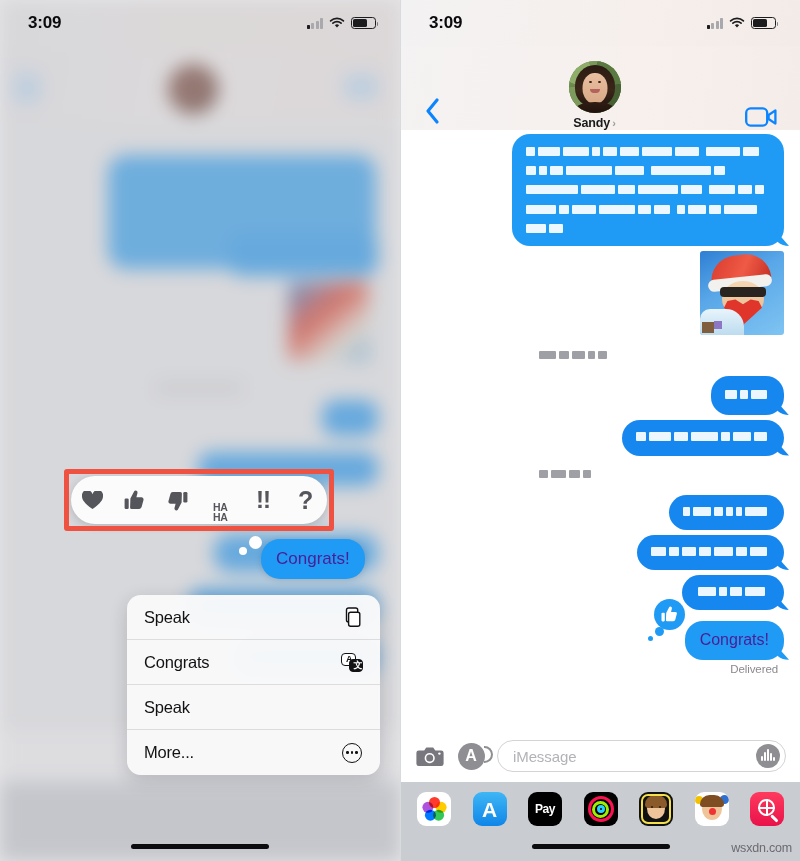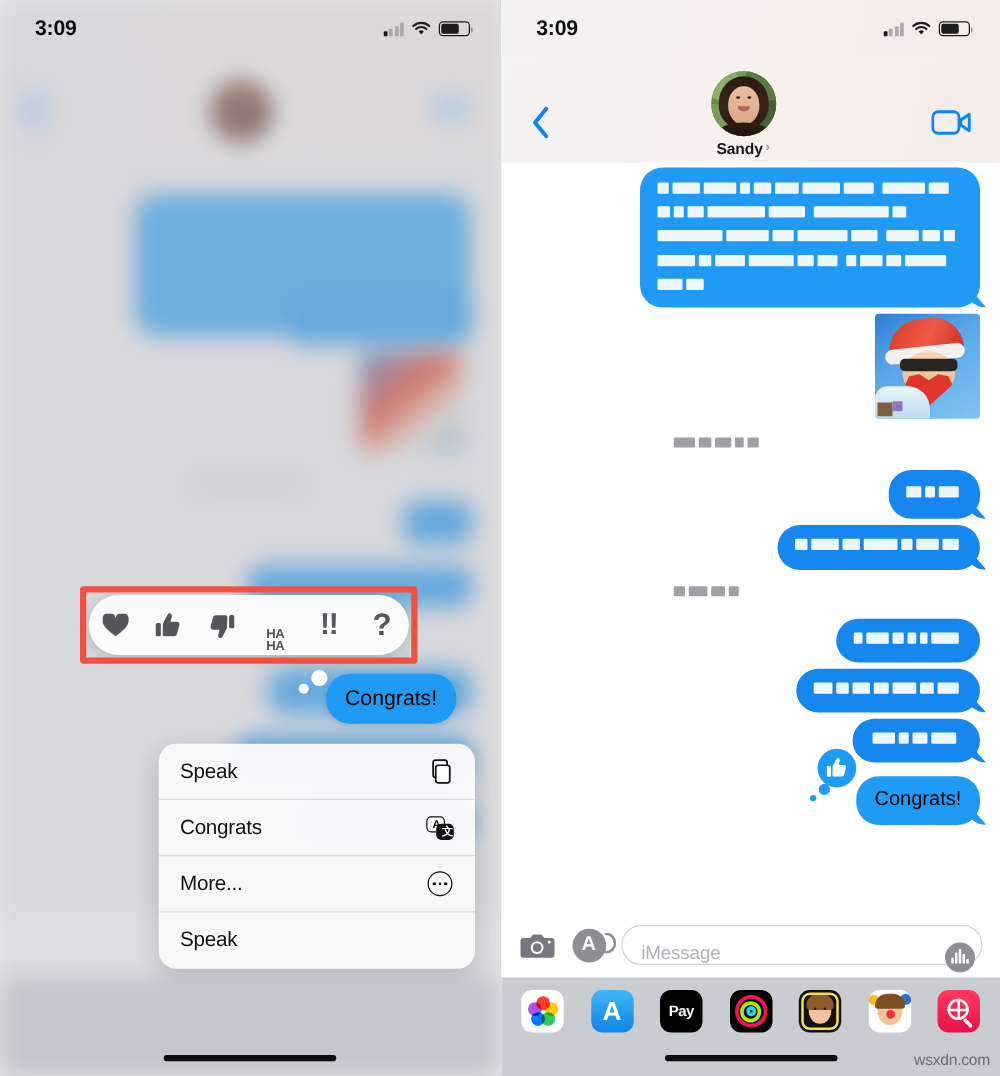--- a/index.html
+++ b/index.html
@@ -52,21 +52,21 @@
   .wifi svg { display:block; }
 
   .batt { width:25px; height:12px; border:1.3px solid #1c1c1e; border-radius:3.4px; position:relative; padding:1.3px; }
   .batt::after{ content:""; position:absolute; right:-3.4px; top:3.6px; width:1.8px; height:4.2px; background:#1c1c1e; border-radius:0 1.4px 1.4px 0; opacity:.5; }
   .batt > span { display:block; height:100%; width:68%; background:#1c1c1e; border-radius:1.6px; }
 
   
   .convo-header {
     position:relative; z-index:30;
     height:84px;
-    display:flex; align-items:center;
+    display:flex; align-items:flex-end;
     padding:4px 22px 0 18px;
     justify-content:space-between;
   }
   .back-chev {
     width:26px; height:38px;
     display:flex; align-items:center; justify-content:center;
     margin-top:16px;
   }
   .back-chev svg { display:block; }
 
@@ -123,21 +123,21 @@
   .row { display:flex; margin-bottom:5px; }
   .row.out { justify-content:flex-end; }
   .row.in  { justify-content:flex-start; }
 
   .bubble {
     position:relative;
     max-width:268px;
     border-radius:18px;
     padding:8px 13px;
     font-size:15px; line-height:1.28;
-    color:#000000;
+    color:#4c1d95;
   }
   .bubble.blue { background:#1f9bf5; }
   .bubble.blue.dk { background:#1787f0; }
   .bubble.plain { background:#fff; color:#6d6d72; padding:2px 4px; }
 
   
   .bubble.out-tail::after{
     content:""; position:absolute; right:-5px; bottom:0;
     width:16px; height:18px;
     background:inherit;
@@ -218,22 +218,22 @@
   .appstore-ic .a-glyph {
     font-size:16px; color:#fff; font-weight:bold; line-height:1;
     font-family:"Liberation Sans", sans-serif;
   }
   .appstore-arc { position:absolute; right:-7px; top:5px; width:9px; height:17px;
     border:2px solid #8e8e93; border-left:none; border-radius:0 12px 12px 0; }
 
   .ib-field {
     flex:1 1 auto; height:32px;
     border:1px solid #d3d3d8; border-radius:17px;
-    display:flex; align-items:flex-start; justify-content:space-between;
-    padding:13px 5px 0 15px;
+    display:flex; align-items:center; justify-content:space-between;
+    padding:0 5px 0 15px;
   }
   .ib-placeholder { font-size:15px; color:#b2b2b8; letter-spacing:-0.1px; }
   .ib-audio {
     width:24px; height:24px; border-radius:50%; background:#8e8e93;
     display:flex; align-items:flex-end; justify-content:center; gap:1.4px;
     padding-bottom:7px;
   }
   .ib-audio i { display:block; width:1.8px; background:#fff; border-radius:1px; }
   .ib-audio i:nth-child(1){ height:5px; }
   .ib-audio i:nth-child(2){ height:9px; }
@@ -537,32 +537,32 @@
                 <span class="b1">
                   <em>A</em>
                 </span>
                 <span class="b2">
                   <em>文</em>
                 </span>
               </span>
           </span>
         </div>
         <div class="ctx-row">
+          <span>Speak</span>
+          <span class="ctx-ic"></span>
+        </div>
+        <div class="ctx-row">
           <span>More...</span>
           <span class="ctx-ic">
             <span class="more-glyph">
                 <i></i>
                 <i></i>
                 <i></i>
               </span>
           </span>
-        </div>
-        <div class="ctx-row">
-          <span>Speak</span>
-          <span class="ctx-ic"></span>
         </div>
       </div>
 
       <div class="home-ind"></div>
     </div>
   </div>
 
   <div class="phone phone-right">
 
     <div class="statusbar" style="background:linear-gradient(100deg,#f3f2f2 0%,#f6efec 60%,#f3ebe8 100%);">
@@ -705,20 +705,21 @@
         <div class="congrats-wrap">
           <div class="tapback">
             <svg width="17" height="17" viewBox="0 0 21 21">
               <path d="M6.4 8.6 L10.2 1.3 a1.9 1.9 0 0 1 3.3 1.6 L12.4 7.3 h5.1 a2.1 2.1 0 0 1 2 2.7 l-1.9 7.1 a2.4 2.4 0 0 1 -2.3 1.8 H7.6 a1.5 1.5 0 0 1 -1.5 -1.5 Z" fill="#fff"></path>
               <rect x="0.6" y="8.4" width="4.1" height="10.6" rx="1.3" fill="#fff"></rect>
             </svg>
           </div>
           <div class="bubble blue out-tail" style="font-size:16px;padding:9px 15px;">Congrats!</div>
         </div>
       </div>
+      <div class="delivered">Delivered</div>
     </div>
 
     <div class="inputbar">
       <div class="ib-icon ib-cam">
         <svg width="28" height="23" viewBox="0 0 28 23">
           <path d="M2.8 5.4 h5.4 l2.1 -2.8 h6.9 l2.1 2.8 h5.9 a2.4 2.4 0 0 1 2.4 2.4 v10.9 a2.4 2.4 0 0 1 -2.4 2.4 H2.8 a2.4 2.4 0 0 1 -2.4 -2.4 V7.8 a2.4 2.4 0 0 1 2.4 -2.4 Z" fill="#77777d"></path>
           <circle cx="13.7" cy="13.1" r="5.1" fill="#fff"></circle>
           <circle cx="13.7" cy="13.1" r="3.5" fill="#77777d"></circle>
           <circle cx="23.4" cy="8.6" r="1.2" fill="#fff"></circle>
         </svg>

